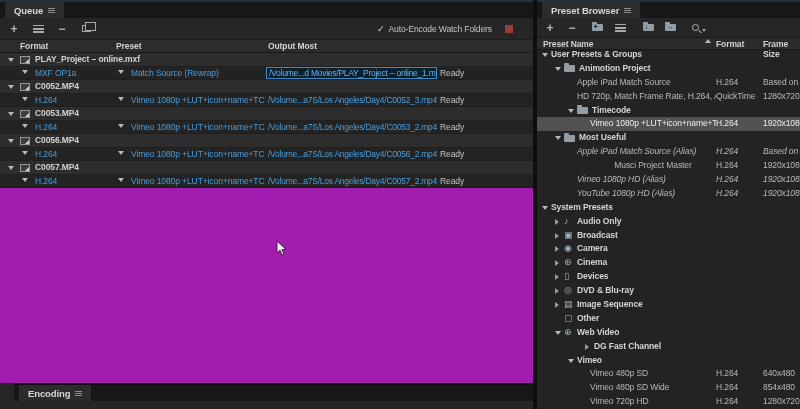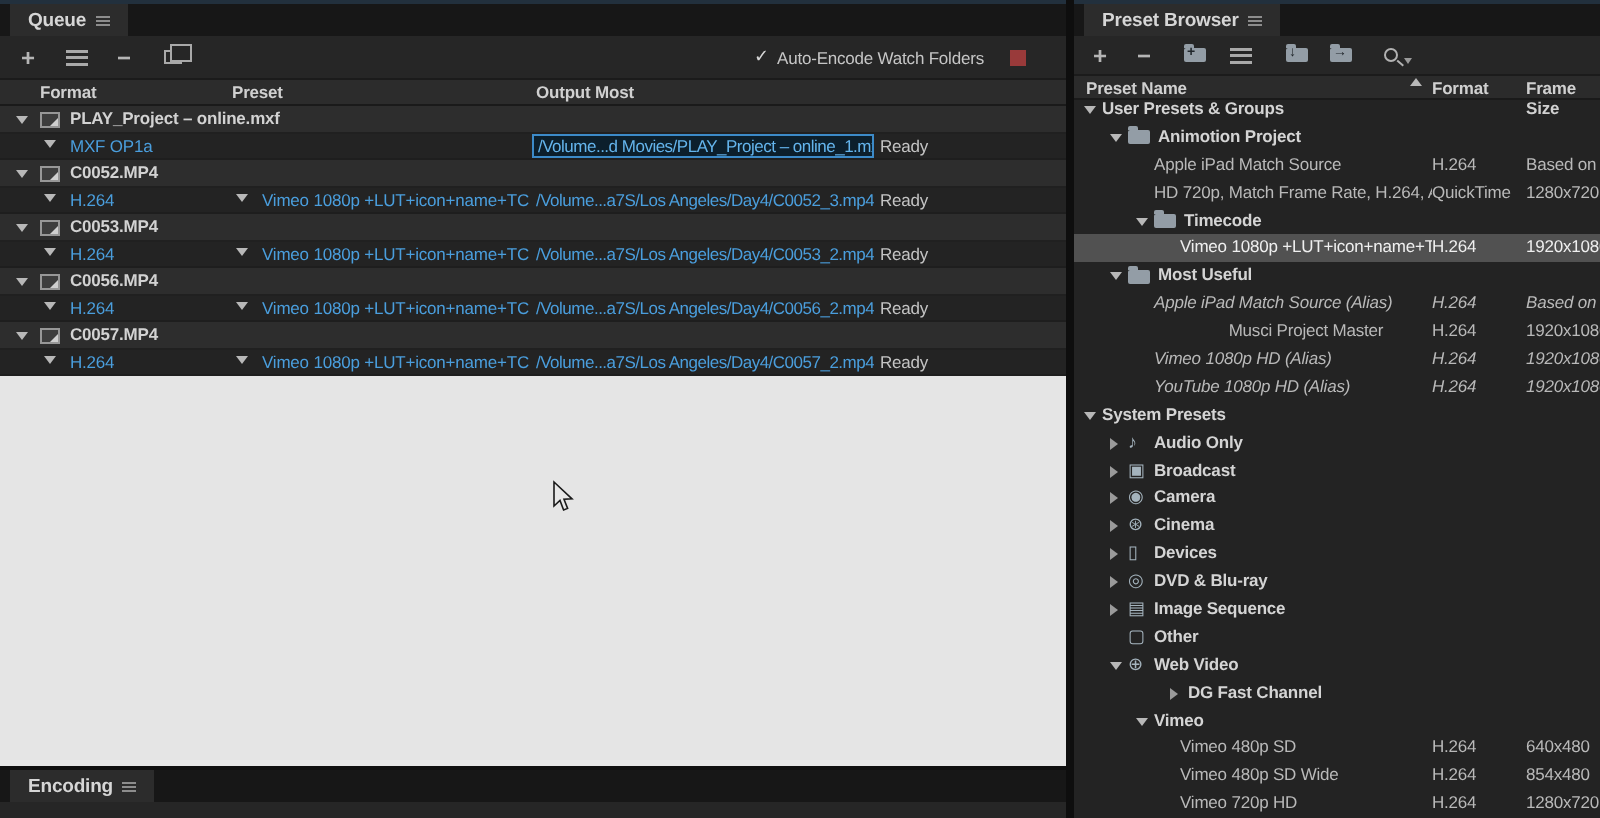--- a/index.html
+++ b/index.html
@@ -9,21 +9,21 @@
          color:#c8c8c8;background:#141414;letter-spacing:-0.1px;}
 
   
   .tabstrip{position:absolute;left:0;right:0;top:0;height:18px;background:#171717;
             border-top:2px solid #22303d;display:flex;align-items:flex-end;}
   .tab{display:inline-flex;align-items:center;gap:5px;height:16px;padding:0 9px;
        background:#2c2c2c;color:#d6d6d6;font-size:9.5px;font-weight:bold;margin-left:5px;}
   .menu-bars{width:7px;height:5px;background:repeating-linear-gradient(to bottom,#8d8d8d 0 1px,transparent 1px 2px);}
 
   
-  #queue-panel{position:absolute;left:0;top:0;width:560px;height:383px;background:#e5e5e5;}
+  #queue-panel{position:absolute;left:0;top:0;width:560px;height:383px;background:#a21caf;}
   .q-toolbar{position:absolute;left:0;top:18px;width:100%;height:22px;background:#262626;
              display:flex;align-items:center;border-bottom:1px solid #1b1b1b;}
   .tbtn{display:inline-flex;align-items:center;justify-content:center;height:16px;min-width:16px;color:#b5b5b5;}
   .glyph-plusminus{font-size:12px;font-weight:bold;line-height:10px;color:#b5b5b5;}
   .addout{position:relative;width:11px;height:8px;background:repeating-linear-gradient(to bottom,#a9a9a9 0 1.5px,transparent 1.5px 3.2px);}
   .dup{position:relative;width:9px;height:7px;border:1px solid #a9a9a9;background:#262626;}
   .dup::before{content:"";position:absolute;left:2px;top:-4px;width:9px;height:7px;border:1px solid #a9a9a9;background:#262626;}
   .q-toolbar-right{margin-left:auto;display:flex;align-items:center;gap:9px;padding-right:10px;}
   .chk{display:flex;align-items:center;gap:4px;font-size:8.5px;color:#c6c6c6;}
   .chk .tick{color:#d8d8d8;font-size:9px;}
@@ -58,21 +58,21 @@
   .q-renderer{position:absolute;left:0;top:361px;width:100%;height:22px;background:#242424;
               border-top:1px solid #181818;font-size:8.5px;}
   .r-label{position:absolute;left:252px;top:6px;color:#9b9b9b;}
   .r-value{position:absolute;left:294px;top:6px;color:#d4d4d4;font-weight:bold;}
   .r-caret{position:absolute;left:521px;top:9px;}
 
   #v-divider{position:absolute;left:533px;top:0;width:4px;height:409px;background:#0e0e0e;}
 
   
   #encoding-panel{position:absolute;left:0;top:383px;width:533px;height:26px;background:#262626;}
-  #encoding-panel .tabstrip{border-top:2px solid #0e0e0e;}
+  #encoding-panel .tabstrip{border-top:2px solid #0e0e0e;margin-left:14px;}
 
   
   #preset-panel{position:absolute;left:537px;top:0;width:263px;height:409px;background:#232323;}
   .p-toolbar{position:absolute;left:0;top:18px;width:100%;height:20px;background:#262626;
              border-bottom:1px solid #1b1b1b;display:flex;align-items:center;}
   .folder{position:relative;display:inline-block;width:11px;height:7px;background:#939da6;border-radius:1px;}
   .folder::before{content:"";position:absolute;left:0;top:-2px;width:5px;height:2px;background:#939da6;border-radius:1px 1px 0 0;}
   .folder .ovl{position:absolute;left:2px;top:-1px;font-size:7px;line-height:8px;color:#20262b;font-weight:bold;}
   .mag{position:relative;width:7px;height:7px;border:1.3px solid #b2b2b2;border-radius:50%;}
   .mag::after{content:"";position:absolute;left:5px;top:6px;width:4px;height:1.4px;background:#b2b2b2;transform:rotate(40deg);}
@@ -147,20 +147,21 @@
     </div>
 
     <div id="queue-rows">
         <div class="q-row q-group">
           <span class="tri tri-down"></span>
           <span class="clip-icon"></span>
           <span class="q-src">PLAY_Project – online.mxf</span>
         </div>
         <div class="q-row q-out">
           <span class="c-format"><span class="tri tri-down"></span><span class="q-link">MXF OP1a</span></span>
+          <span class="c-preset"><span class="tri tri-down"></span><span class="q-link">Match Source (Rewrap)</span></span>
           <span class="c-output selected">/Volume...d Movies/PLAY_Project – online_1.mxf</span>
           <span class="c-status">Ready</span>
         </div>
         <div class="q-row q-group">
           <span class="tri tri-down"></span>
           <span class="clip-icon"></span>
           <span class="q-src">C0052.MP4</span>
         </div>
         <div class="q-row q-out">
           <span class="c-format"><span class="tri tri-down"></span><span class="q-link">H.264</span></span>

